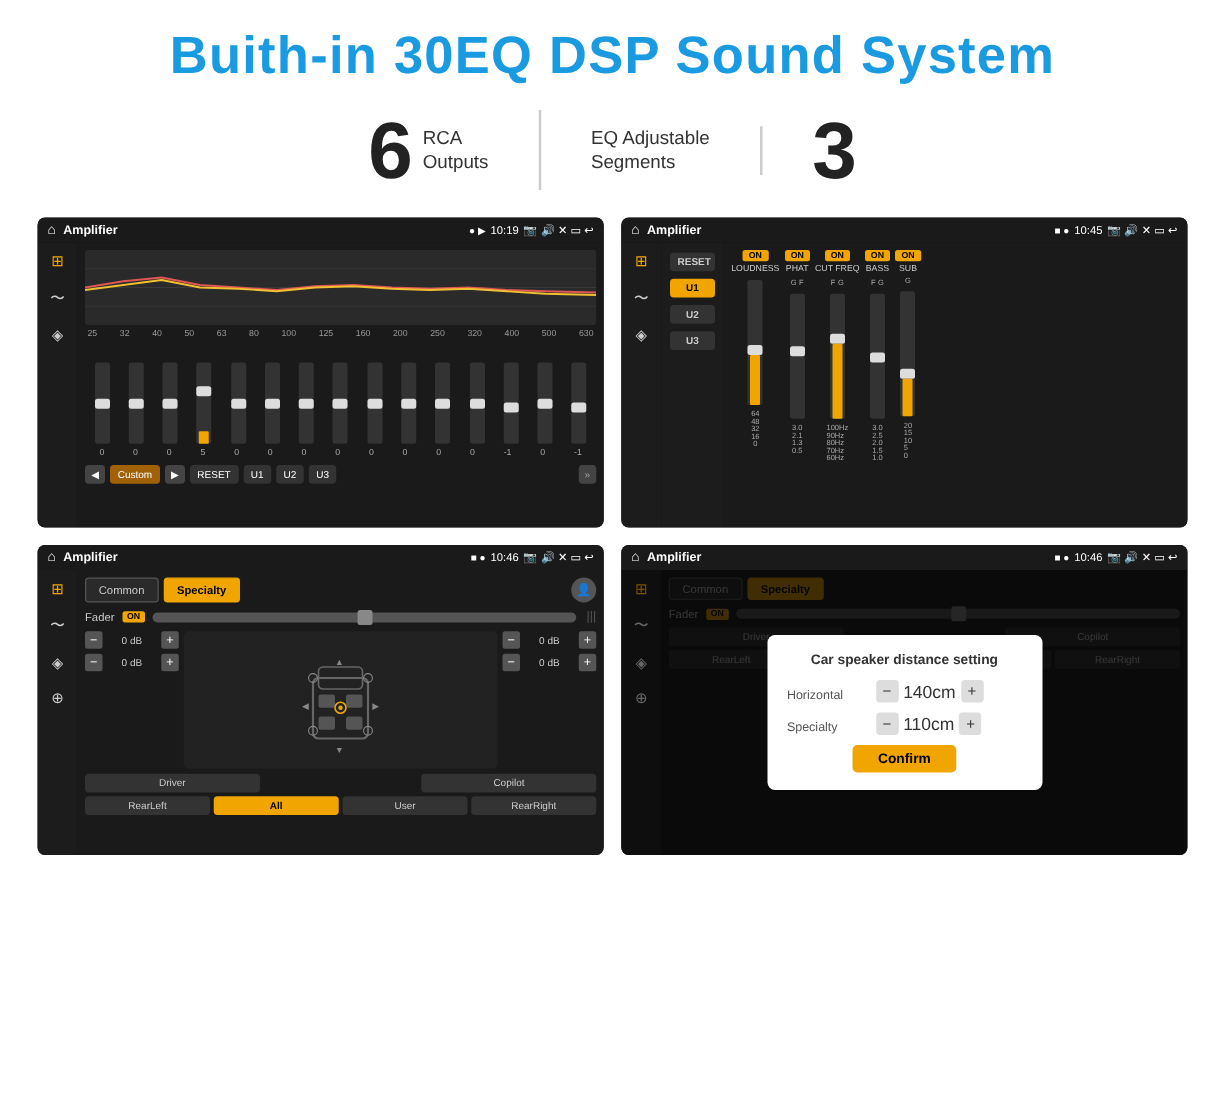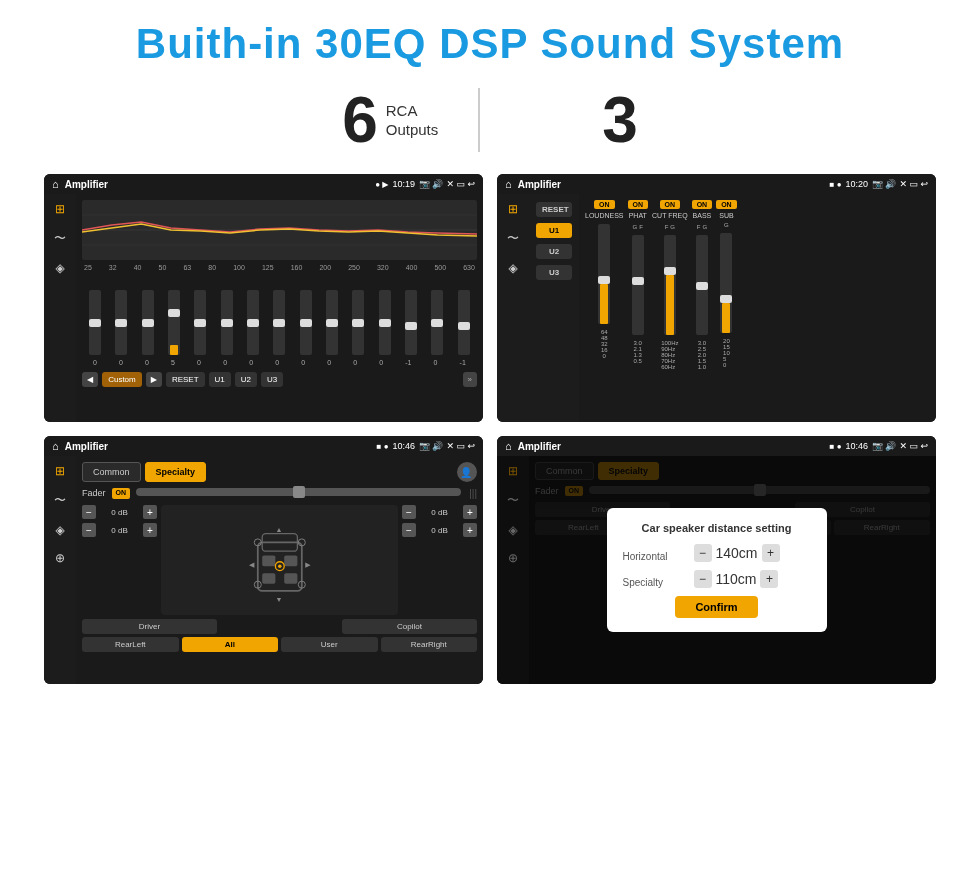--- a/index.html
+++ b/index.html
@@ -6,21 +6,21 @@
     body {
       width: 980px;
       height: 881px;
       background: #fff;
       font-family: Arial, sans-serif;
       overflow: hidden;
     }
 
     .page-wrapper {
       width: 980px;
-      padding: 20px 44px;
+      padding: 20px 30px;
     }
 
     
     .main-title {
       text-align: center;
       font-size: 42px;
       font-weight: 900;
       color: #1a9ae0;
       margin-bottom: 20px;
       letter-spacing: 1px;
@@ -333,20 +333,21 @@
       cursor: pointer;
     }
     .tab-btn.active {
       background: #f0a500;
       color: #000;
       border-color: #f0a500;
       font-weight: bold;
     }
     .fader-row {
       display: flex;
+      align-items: center;
       gap: 6px;
       margin-bottom: 6px;
       color: #ccc;
       font-size: 9px;
     }
     .fader-toggle {
       background: #f0a500;
       color: #000;
       font-size: 7px;
       font-weight: bold;
@@ -504,20 +505,21 @@
 <div class="page-wrapper">
 
   <div class="main-title">Buith-in 30EQ DSP Sound System</div>
 
   <div class="stats-row">
     <div class="stat-item">
       <span class="stat-number">6</span>
       <span class="stat-label">RCA<br>Outputs</span>
     </div>
     <div class="stat-item">
+      <span class="stat-label">EQ Adjustable<br>Segments</span>
     </div>
     <div class="stat-item">
       <span class="stat-number">3</span>
     </div>
   </div>
 
   <div class="screens-grid">
 
     <div class="screen-box">
       <div class="status-bar">
@@ -672,21 +674,21 @@
           </div>
         </div>
       </div>
     </div>
 
     <div class="screen-box">
       <div class="status-bar">
         <span class="home-icon">⌂</span>
         <span class="app-name">Amplifier</span>
         <span style="color:#fff;font-size:8px;margin-right:4px;">■ ●</span>
-        <span class="time">10:20</span>
+        <span class="time">10:45</span>
         <span class="status-icons">📷 🔊 ✕ ▭ ↩</span>
       </div>
       <div class="screen2-content">
         <div class="side-icons">
           <span class="side-icon active">⊞</span>
           <span class="side-icon">〜</span>
           <span class="side-icon">◈</span>
         </div>
         <div class="crossover-side">
           <button class="preset-btn inactive">RESET</button>

